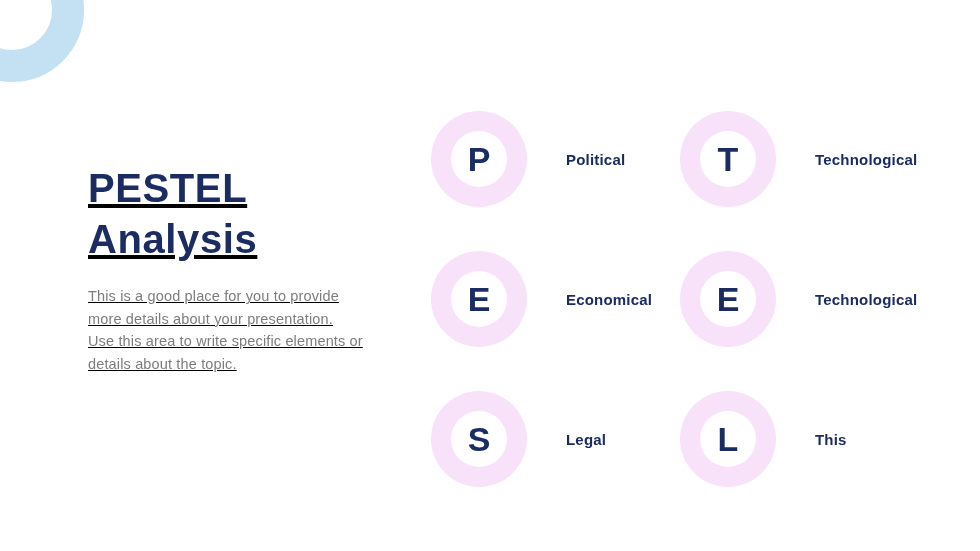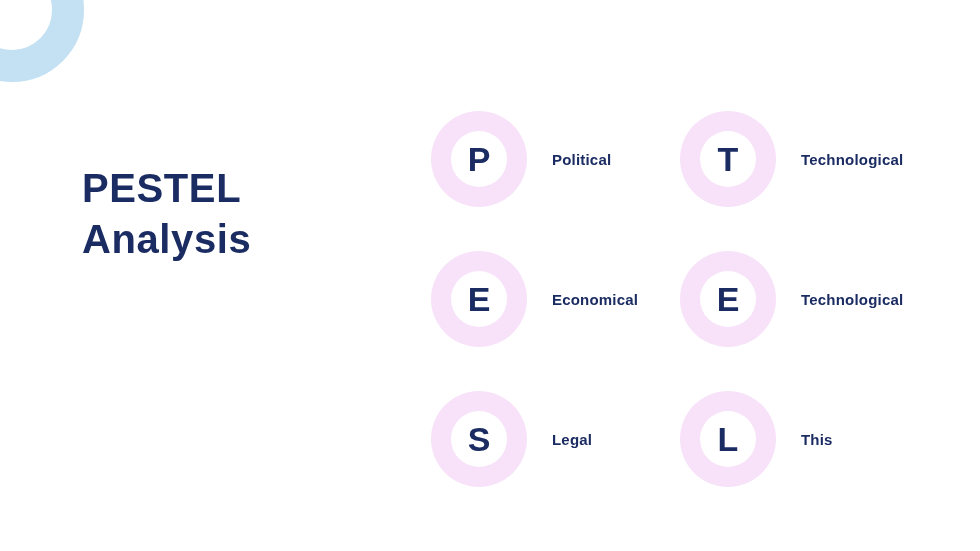--- a/index.html
+++ b/index.html
@@ -26,23 +26,24 @@
     height: 144px;
     border-radius: 50%;
     border: 32px solid #c4e1f4;
     box-sizing: border-box;
     pointer-events: none;
   }
 
   
   .left-block {
     position: absolute;
-    left: 82px;
+    left: 88px;
     top: 163px;
     width: 300px;
+    text-decoration: underline;
   }
   .title {
     font-size: 40px;
     font-weight: bold;
     line-height: 1.28;
     letter-spacing: 0.6px;
     color: #1b2c63;
     margin: 0;
     white-space: pre-line;
   }
@@ -93,38 +94,42 @@
   }
   .circle-letter {
     position: relative;
     z-index: 2;
     font-size: 34px;
     font-weight: bold;
     color: #1b2c63;
     line-height: 1;
   }
   .item-label {
-    margin-left: 25px;
+    margin-left: 39px;
     font-size: 15px;
     font-weight: bold;
     color: #1b2c63;
     letter-spacing: 0.2px;
     white-space: nowrap;
   }
 </style>
 </head>
 <body>
 
 <div id="slide">
 
   <div class="deco-ring"></div>
 
   <div class="left-block">
     <h1 class="title">PESTEL
 Analysis</h1>
+    <p class="body-text">This is a good place for you to provide
+more details about your presentation.
+Use this area to write specific elements or
+details about the topic.</p>
   </div>
 
   <div class="grid">
 
     <div class="item">
       <div class="circle">
         <span class="circle-letter">P</span>
       </div>
       <span class="item-label">Political</span>
     </div>

